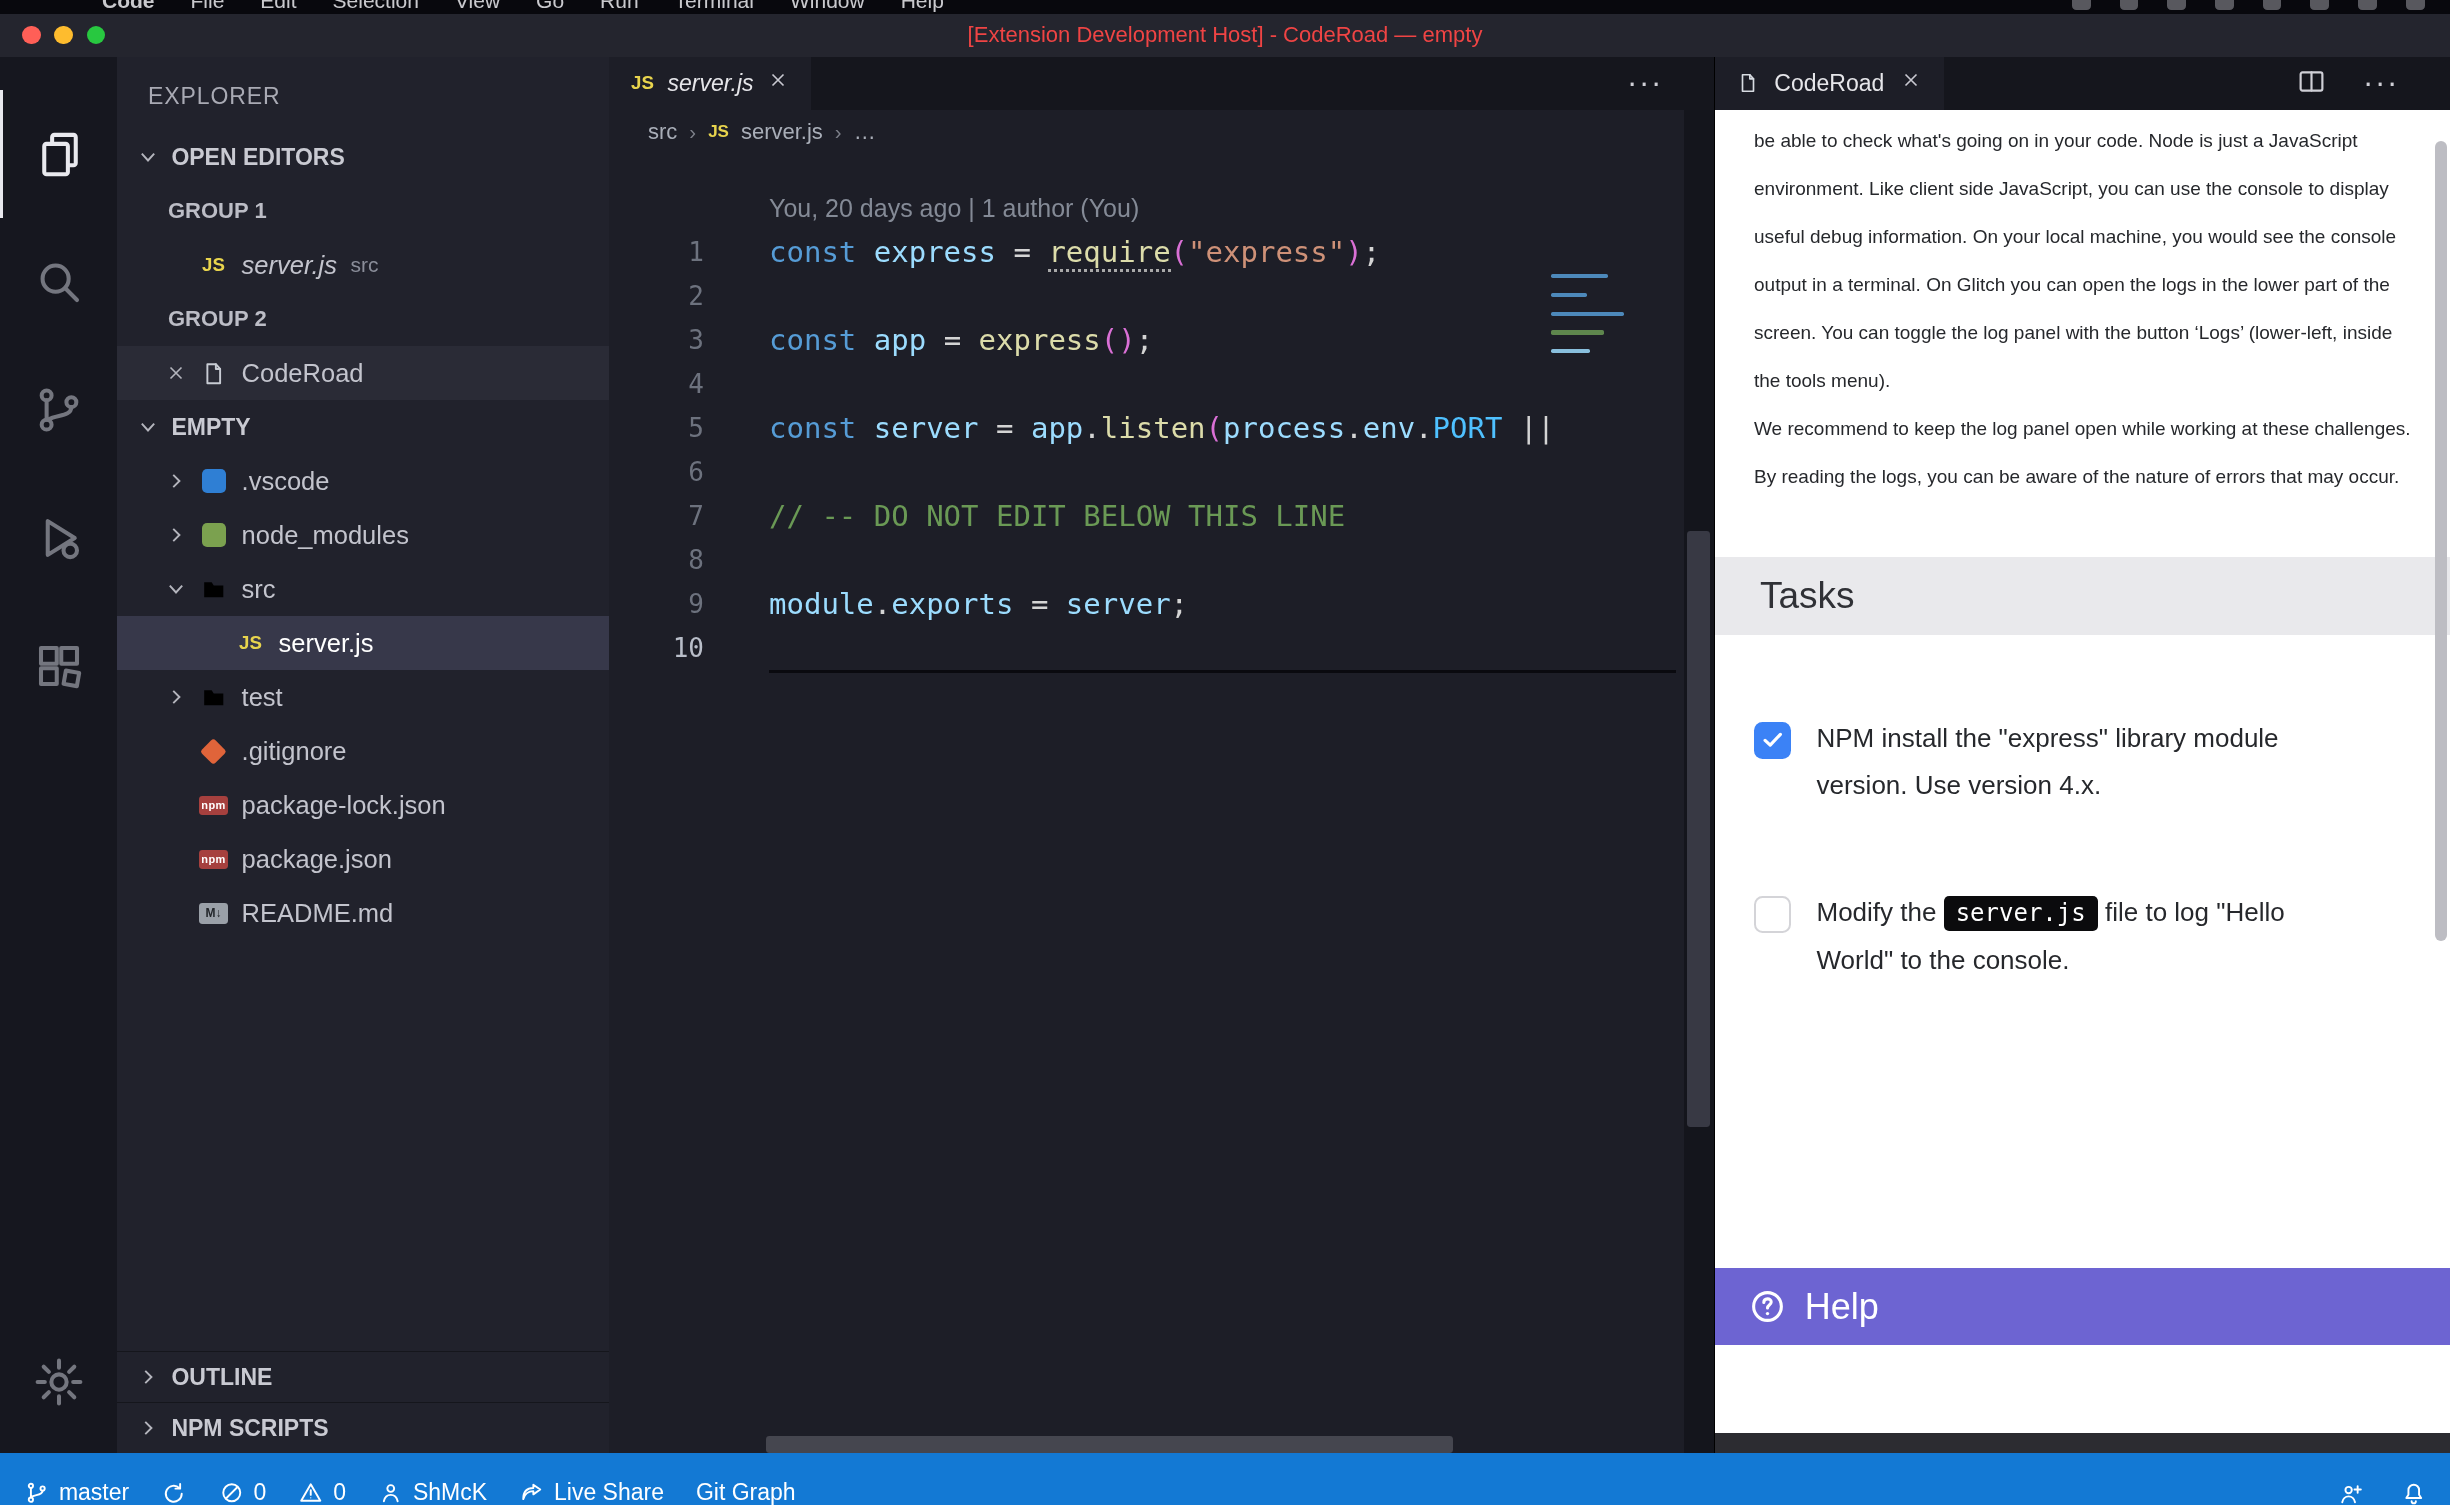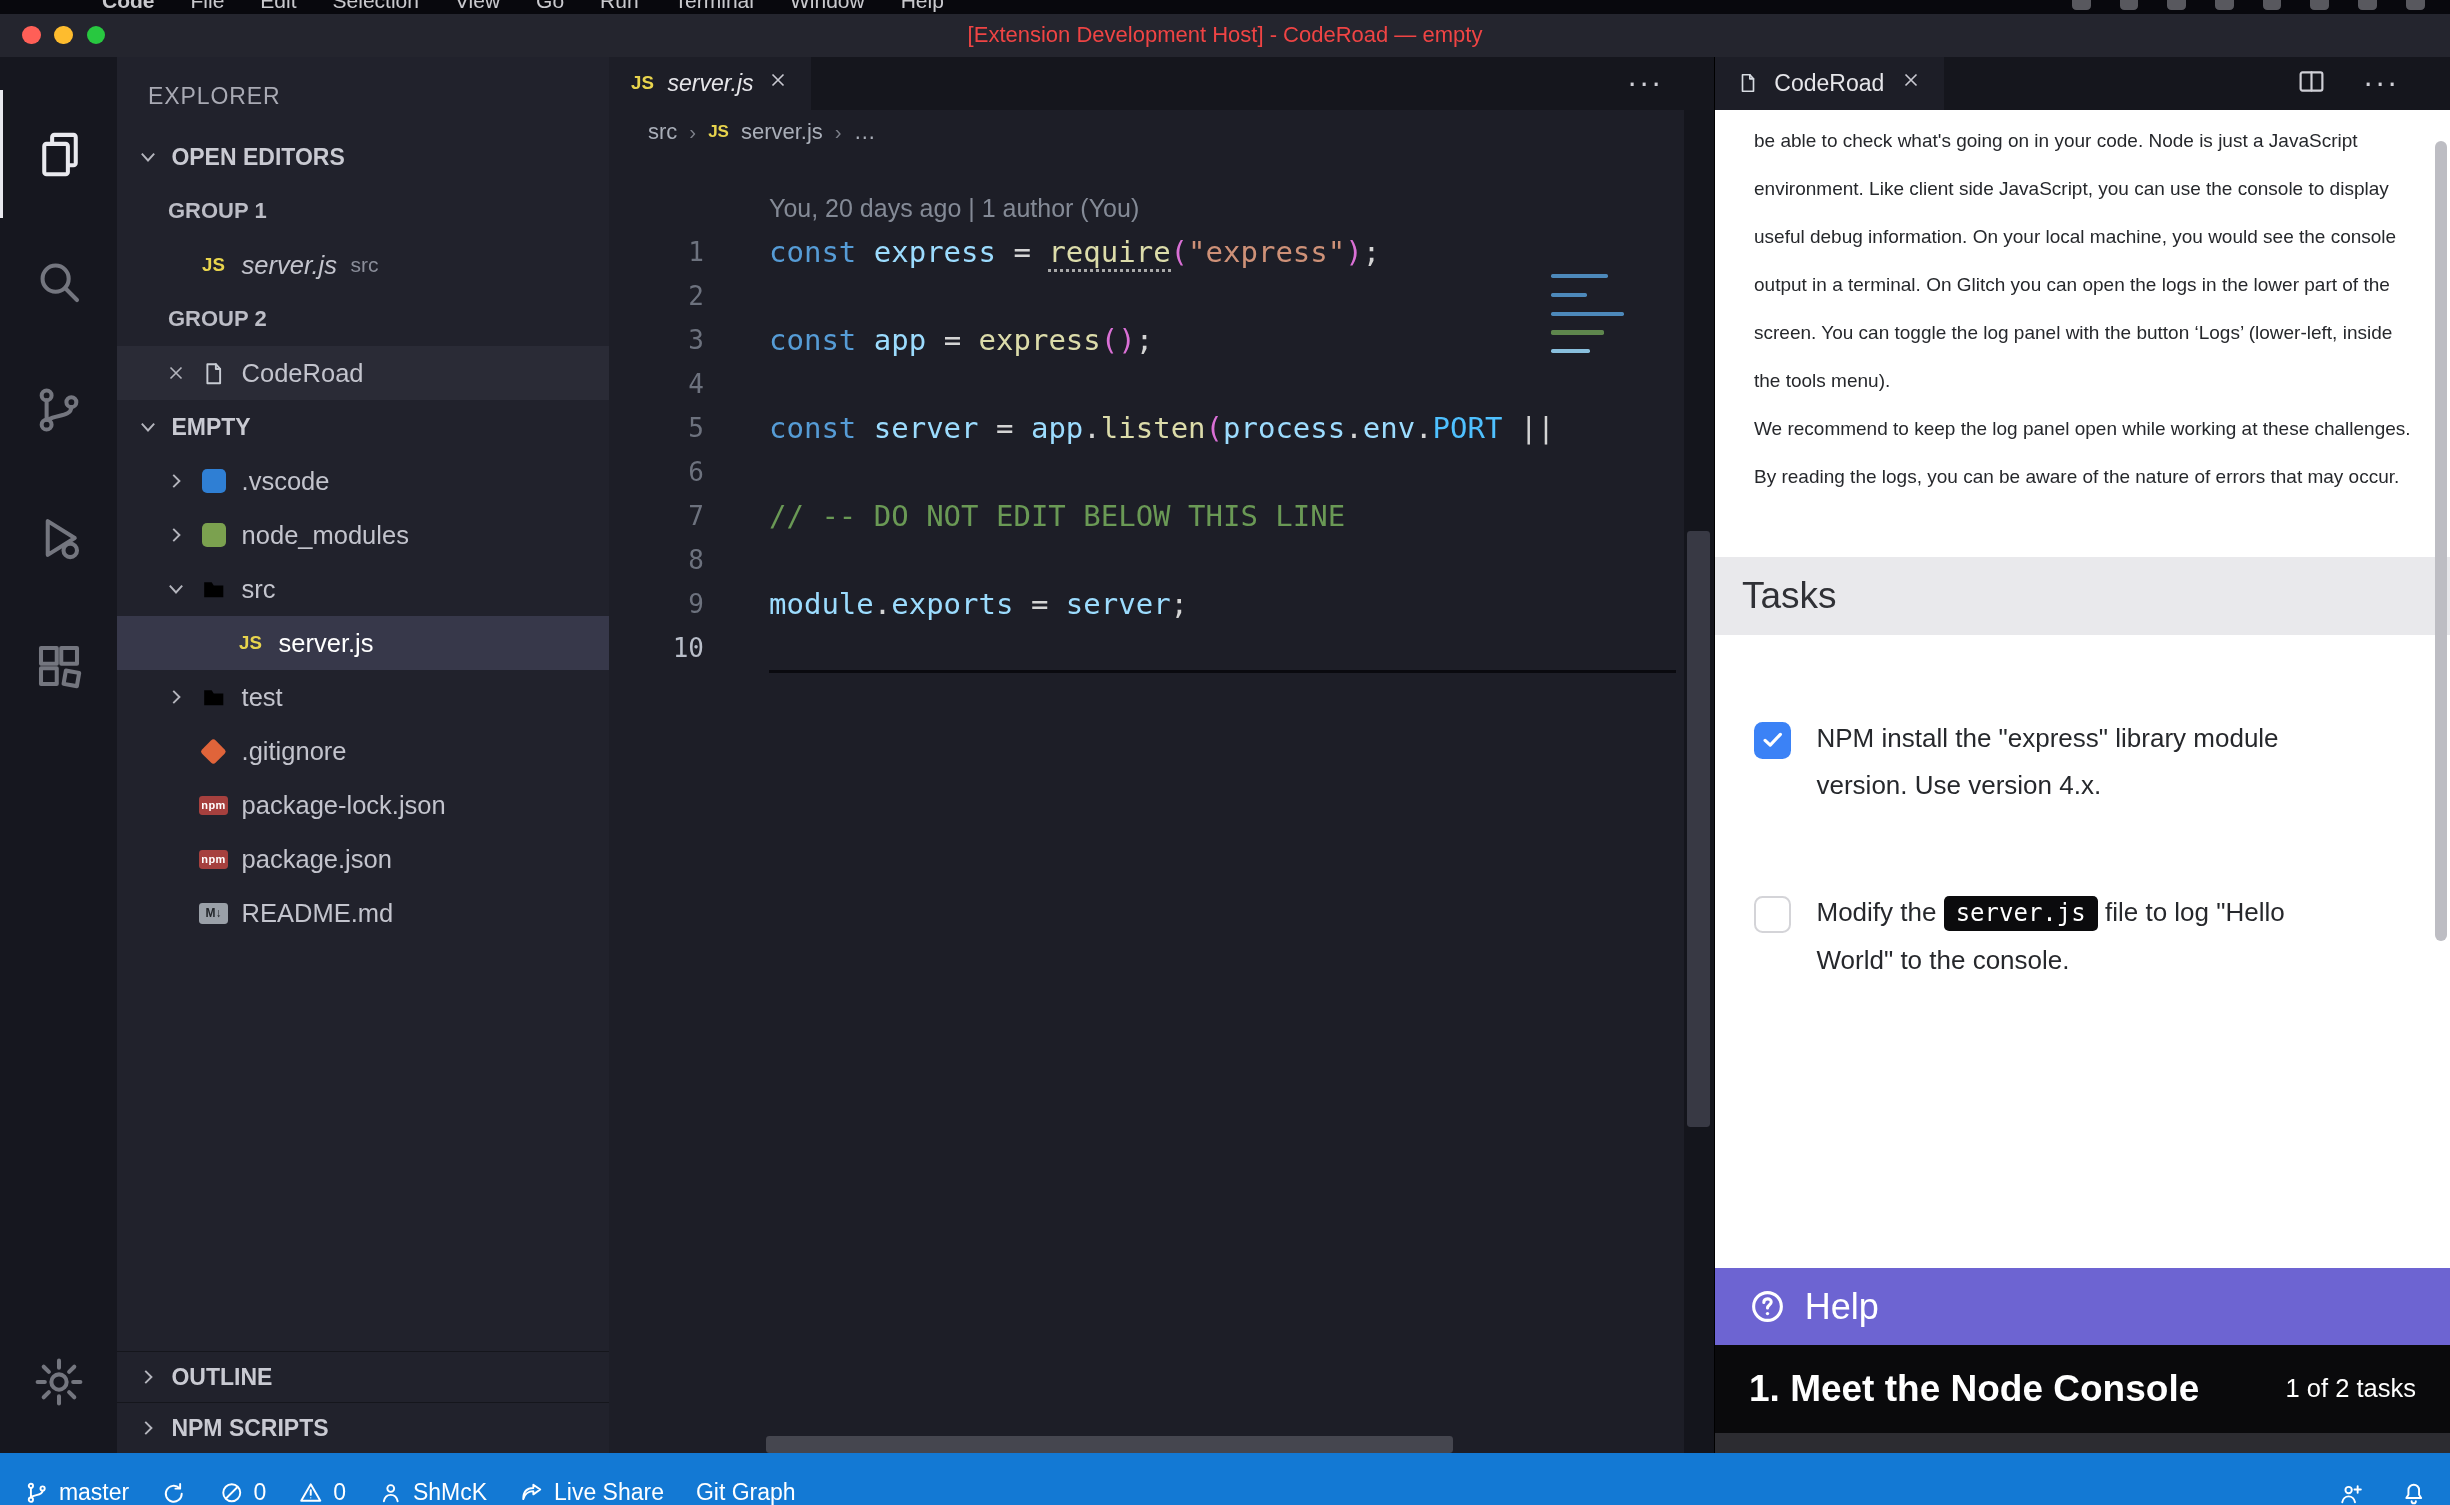--- a/index.html
+++ b/index.html
@@ -96,21 +96,21 @@
   
   .panel { width:736px; flex:none; position:relative; border-left:1.7px solid #000; background:#fff; }
   .panel .tabbar { border-bottom:none; }
   .panel .tab { gap:15.3px; }
   .pt-icon { color:#d8dce2; display:flex; }
   .webview { position:absolute; top:54px; left:0; right:0; bottom:0; background:var(--webview_bg,#fff); overflow:hidden; }
   .wv-body { position:absolute; top:0; left:0; right:0; bottom:185px; overflow:hidden; }
   .wv-text { padding:6.8px 34px 0 39px; color:#26282c; font-size:19px; line-height:48px; }
   .wv-text p { margin:0; }
   .tasksband { margin-top:56px; height:78px; background:#e9e9ec; display:flex; align-items:center;
-               padding-left:27px; color:#303136; font-size:37px; }
+               padding-left:45px; color:#303136; font-size:37px; }
   .task { margin-top:80px; padding-left:39px; display:flex; align-items:flex-start; }
   .cb { width:37px; height:37px; border-radius:8.5px; flex:none; margin-right:25.5px; margin-top:6.8px;
         display:flex; align-items:center; justify-content:center; }
   .cb.on { background:var(--checkbox_blue,#3b82f6); }
   .cb.off { background:#fff; border:2.6px solid #d4d4d8; }
   .cb svg { width:25.5px; height:25.5px; }
   .task-text { width:544px; color:#26282c; font-size:26px; line-height:47px; }
   .code-chip { font-family:"DejaVu Sans Mono", monospace; background:#0b0b0d; color:#fff; font-size:24px;
                padding:2.6px 12px 4.3px; border-radius:5.1px; }
   .helpbar { position:absolute; left:0; right:0; bottom:108px; height:77px; background:var(--help_purple,#6d64d2);
@@ -469,24 +469,20 @@
         <div class="helpbar">
           <span class="q" id="help-q-icon" style="color: rgb(255, 255, 255);">
               <svg viewBox="0 0 24 24">
                 <circle cx="12" cy="12" r="9" fill="none" stroke="currentColor" stroke-width="2"></circle>
                 <path d="M9.6 9.4c0-3.1 4.8-3.1 4.8-.3 0 1.9-2.4 1.9-2.4 3.8" fill="none" stroke="currentColor" stroke-width="2" stroke-linecap="round"></path>
                 <circle cx="12" cy="16.6" r="1.1" fill="currentColor"></circle>
               </svg>
             </span>
           <span class="help-label">Help</span>
         </div>
-        <div class="footerbar">
-          <span class="footer-title">1. Meet the Node Console</span>
-          <span class="footer-progress">1 of 2 tasks</span>
-        </div>
         <div class="footer-strip"></div>
         <div class="wv-scrollbar"></div>
       </div>
     </div>
 
   </div>
 
   <div class="statusbar" id="statusbar">
       <span class="sb-item">
         <span style="display: flex;">

